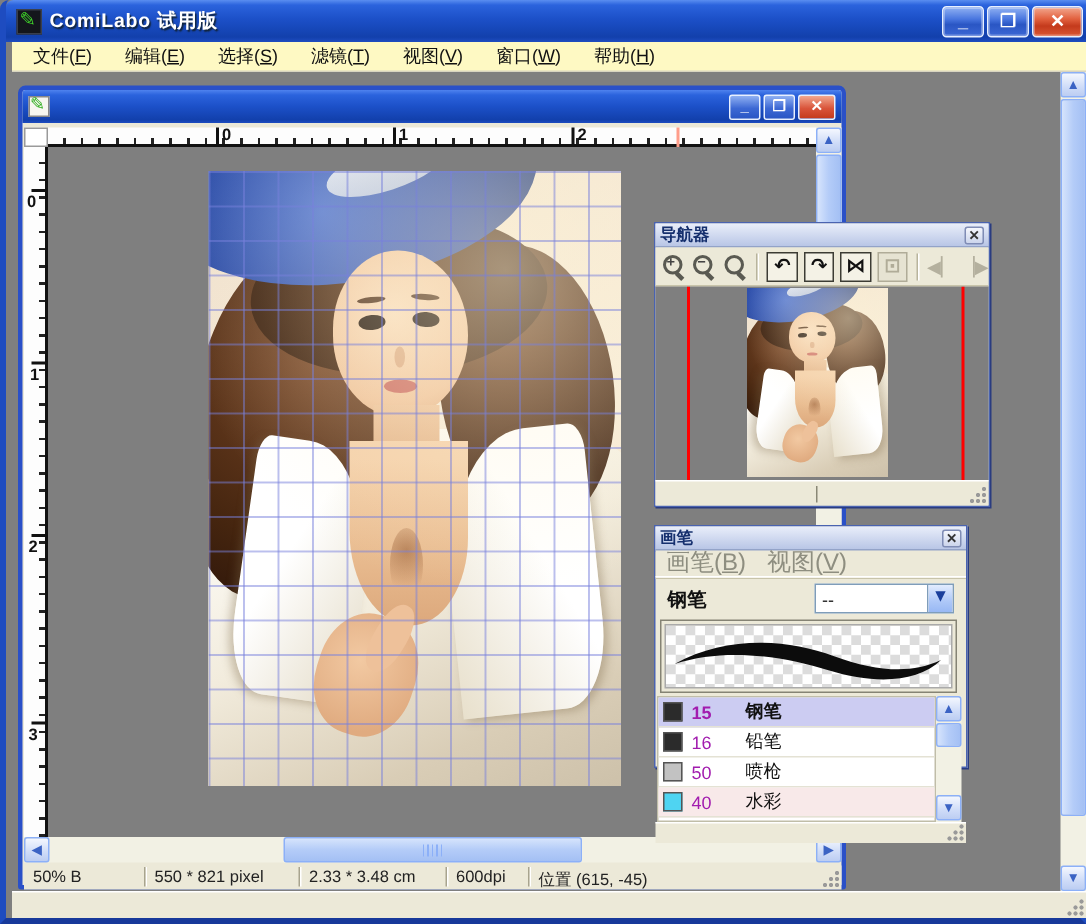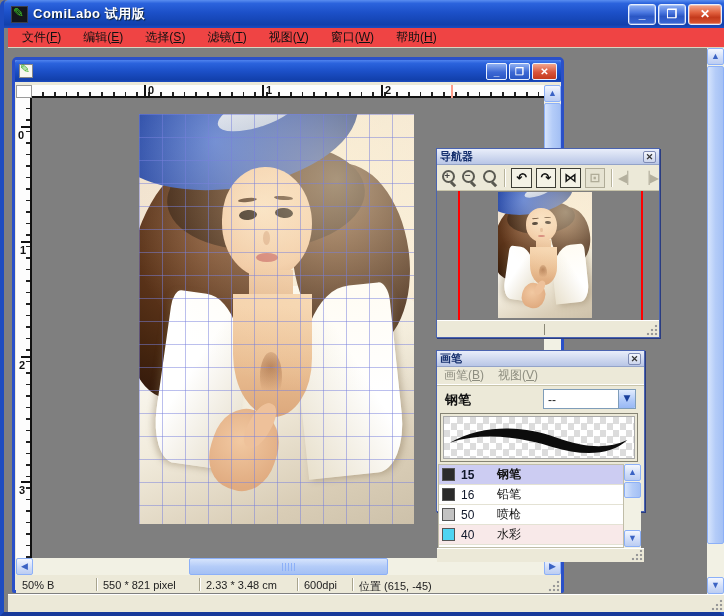--- a/index.html
+++ b/index.html
@@ -19,21 +19,21 @@
   .app-icon::after { content:"✎"; position:absolute; left:1px; top:-2px; color:#3fd12a; font-size:13px; }
   .title-text { font-weight:bold; font-size:13px; text-shadow:1px 1px 1px #123; letter-spacing:.5px; }
   .tb-btns { margin-left:auto; margin-right:6px; display:flex; gap:2px; }
   .tb-btn { width:28px; height:21px; border:1px solid #e8f0ff; border-radius:3px; color:#fff;
     background:linear-gradient(180deg,#8fb0f2 0%,#4a77e0 40%,#2a56c4 60%,#3b67d4 100%);
     font:bold 12px/18px "Liberation Sans",sans-serif; text-align:center;
     box-shadow:inset 0 0 0 1px rgba(255,255,255,.3); }
   .tb-btn.close { width:34px; background:linear-gradient(180deg,#f2a78e 0%,#e2613f 40%,#c43a1c 65%,#d95633 100%); }
 
   
-  .menubar { position:absolute; left:4px; top:28px; width:716px; height:20px; background:#ef4444;
+  .menubar { position:absolute; left:4px; top:28px; width:716px; height:20px; background:#fef9c3;
     display:flex; align-items:center; padding-left:4px; gap:2px; border-bottom:1px solid #d8d4c0; }
   .menu-item { padding:2px 10px; color:#111; }
   .menu-item u { text-decoration:underline; }
 
   
   .mdi { position:absolute; left:4px; top:48px; width:699px; height:546px; background:#7f7f7f; overflow:hidden; }
 
   
   .sb-btn { position:absolute; background:linear-gradient(180deg,#f4f7fe,#cfdcf8 60%,#bccdf2);
     border:1px solid #8cb0f8; border-radius:2px; color:#3b63c4; text-align:center; overflow:hidden; }
@@ -166,38 +166,38 @@
   .nav-slider-tick { position:absolute; left:107px; top:3px; width:1px; height:11px; background:#8a8876; }
 
   
   .toolspal { left:575px; top:73px; width:71px; height:27px; z-index:20; overflow:hidden; }
   .tools-body { height:10px; background:#ece9d8; position:relative; }
   .tools-part-btn { position:absolute; left:3px; top:2px; width:14px; height:8px; border:1px solid #7f9db9; background:#f4f6fc; border-radius:2px 2px 0 0; }
 
   
   .brushpal { left:428px; top:302px; width:209px; height:162px; z-index:30; }
   .brush-menu { height:18px; display:flex; gap:14px; align-items:center; padding-left:7px; color:#8e8e80;
-    border-bottom:1px solid #fff; box-shadow:0 1px 0 #c8c4aa; font-size:12px; }
+    border-bottom:1px solid #fff; box-shadow:0 1px 0 #c8c4aa; font-size:16px; }
   .brush-row1 { position:relative; height:28px; }
   .brush-tool-label { position:absolute; left:8px; top:6px; font-weight:bold; font-size:13px; color:#111; }
   .combo { position:absolute; left:106px; top:4px; width:93px; height:20px; background:#fff; border:1px solid #7f9db9;
     font-size:12px; color:#222; }
   .combo .val { position:absolute; left:4px; top:3px; }
   .combo .arrow { position:absolute; right:0; top:0; width:17px; height:18px;
     background:linear-gradient(180deg,#e2ecfe,#aec8f8 60%,#98b8f4); border-left:1px solid #7f9db9; border-radius:0 1px 1px 0;
     color:#1a3f9c; font:bold 9px/17px "DejaVu Sans",sans-serif; text-align:center; }
   .stroke-box { position:absolute; left:3px; top:62px; width:198px; height:49px; background:#ece9d8;
     border:1px solid #858374; padding:2px; }
   .stroke-inner { width:100%; height:100%; border:1px solid #aaa;
     background:conic-gradient(#fff 25%,#dcdcdc 0 50%,#fff 0 75%,#dcdcdc 0); background-size:13px 13px; position:relative; }
   .stroke-inner svg { position:absolute; inset:0; width:100%; height:100%; }
   .brush-list { position:absolute; left:1px; top:113px; width:186px; height:84px; background:#fff; border:1px solid #c0bda8; }
   .brush-row { position:relative; height:20px; border-bottom:1px solid #e4e2d4; display:flex; align-items:center; }
   .swatch { width:13px; height:13px; border:1px solid #555; margin:0 6px 0 3px; flex:0 0 auto; }
-  .brush-size { width:26px; font-size:12px; color:#0f172a; }
+  .brush-size { width:26px; font-size:12px; color:#a21caf; }
   .brush-name { font-size:12px; color:#111; margin-left:10px; }
   .brush-row.selected .brush-name, .brush-row.selected .brush-size { font-weight:bold; }
   .brush-scroll { position:absolute; left:187px; top:113px; width:17px; height:84px; background:#f2f1e4; }
   .brush-bottom { position:absolute; left:0; top:197px; width:207px; height:14px; background:#ece9d8; border-top:1px solid #fff; }
 
   
   .main-vscroll { position:absolute; left:703px; top:48px; width:17px; height:546px; background:#f2f1e4; z-index:5; }
 
   
   .statusbar { position:absolute; left:4px; top:594px; width:716px; height:18px; background:#ece9d8;

